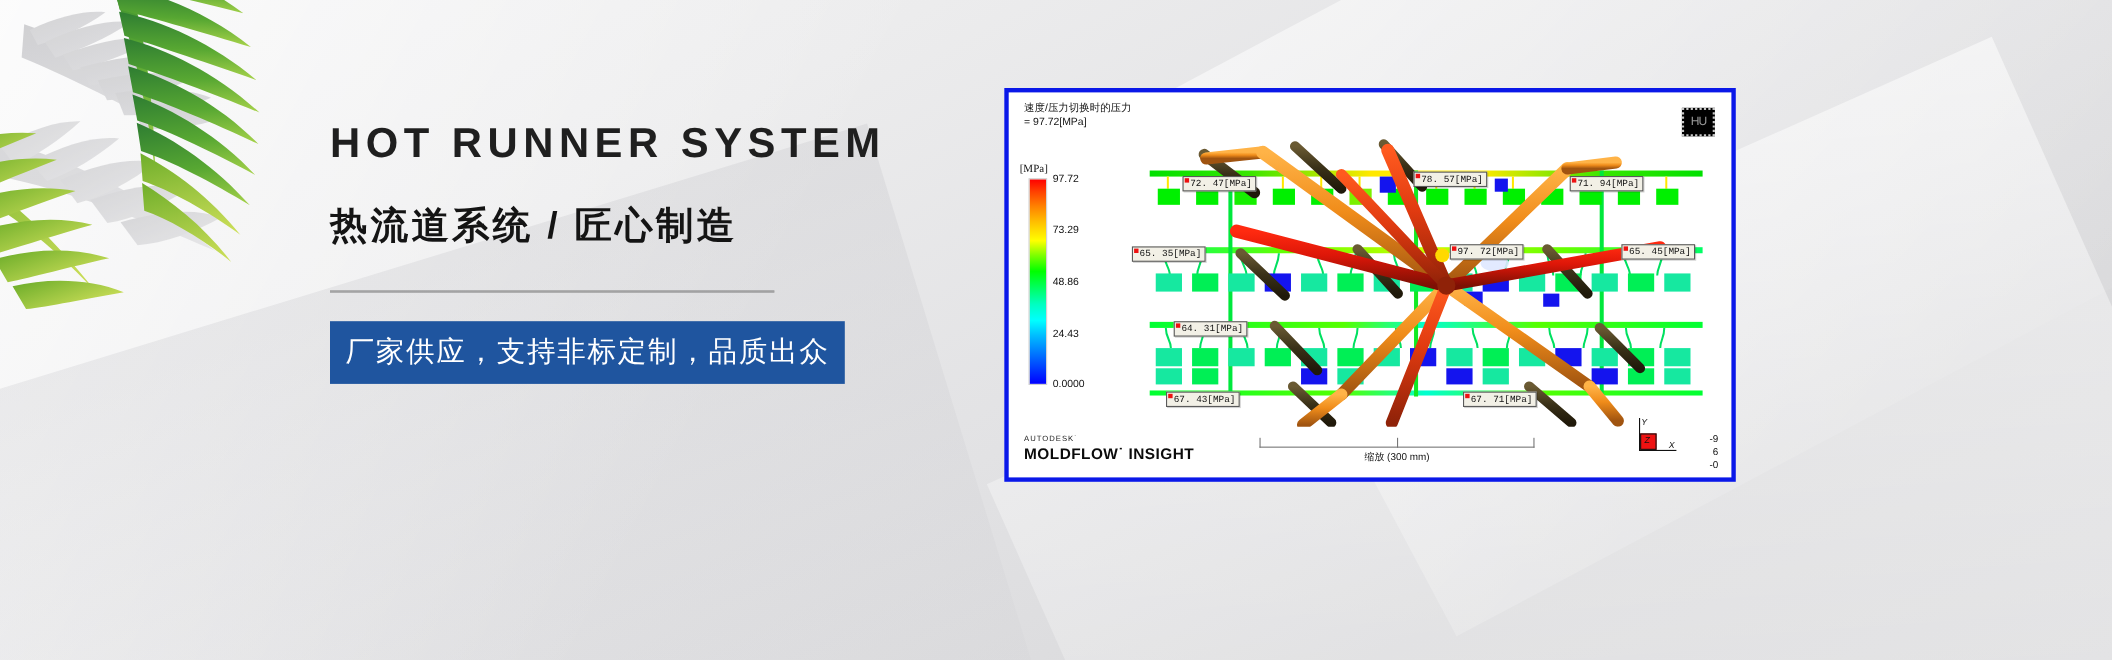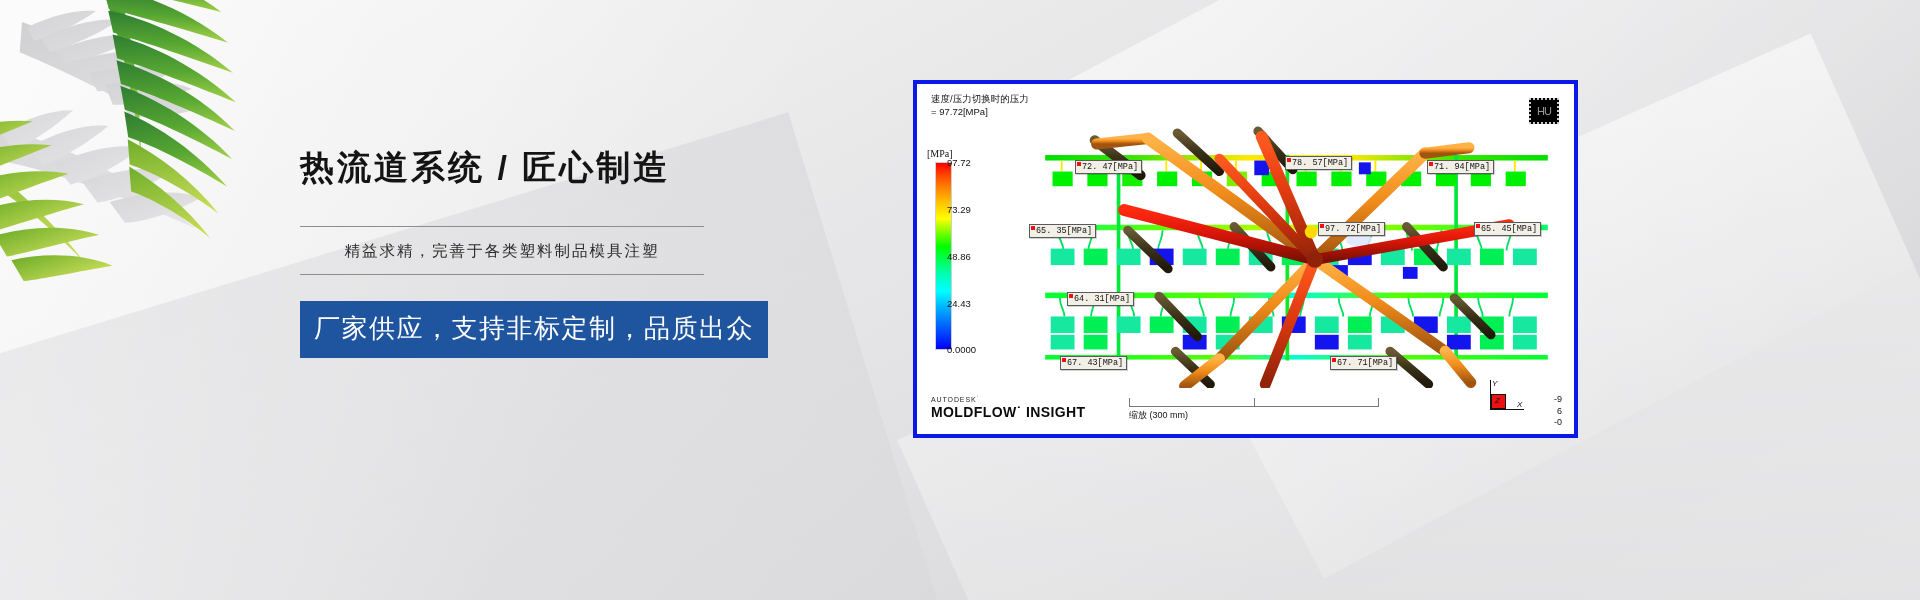--- a/index.html
+++ b/index.html
@@ -70,28 +70,28 @@
   #legend-body { position: relative; height: 188px; }
   #legend-bar {
     position: absolute; left: 8px; top: 0; width: 17px; height: 188px;
     background: linear-gradient(to top,
         #0000ff 0%, #0040ff 8%, #0080ff 16%, #00c0ff 24%, #00ffff 31%,
         #00ffc0 39%, #00ff60 47%, #00ff00 55%, #80ff00 63%,
         #ffff00 70%, #ffc000 79%, #ff8000 87%, #ff4000 94%, #ff0000 100%);
     border: 1px solid #cfcfcf;
   }
   .legend-tick {
-    position: absolute; left: 20px; font-size: 9.5px; color: #111;
+    position: absolute; left: 30px; font-size: 9.5px; color: #111;
   }
   
   #brand { position: absolute; left: 14px; bottom: 14px; line-height: 1.15; }
   #brand-top { font-size: 7px; letter-spacing: .9px; color: #222; }
   #brand-bot { font-size: 14px; font-weight: 700; letter-spacing: .4px; color: #0b0b0b; }
   
-  #scalebar { position: absolute; left: 212px; bottom: 12px; width: 250px; text-align: left; }
+  #scalebar { position: absolute; left: 228px; bottom: 12px; width: 250px; text-align: center; }
   #scalebar-ticks { position: relative; height: 9px; }
   #scalebar-ticks .line { position:absolute; left:0; right:0; top:8px; height:1px; background:#777; }
   #scalebar-ticks i { position:absolute; top:0; width:1px; height:9px; background:#777; }
   #scalebar-label { font-size: 9px; color: #111; margin-top: 2px; }
   
   #watermark {
     position: absolute; right: 15px; top: 14px; width: 30px; height: 26px;
     border: 2px dotted #c8c8c8; background: #000000;
     display:flex; align-items:center; justify-content:center;
     font-size: 11px; color: #9a9a9a; letter-spacing: -1px;
@@ -201,23 +201,23 @@
           <path d="M26 54 C 60 44 100 42 134 52 C 98 60 62 70 36 76 Z"></path>
           <path d="M40 80 C 74 72 114 72 146 84 C 110 90 74 98 50 102 Z"></path>
           <path d="M54 106 C 88 100 126 102 158 116 C 122 120 86 126 64 128 Z"></path>
           <path d="M68 132 C 100 128 138 132 168 148 C 134 150 98 154 78 154 Z"></path>
         </g>
       </g>
     </svg>
   </div>
 
   <div id="copy">
+    <div class="headline-en">HOT RUNNER SYSTEM</div>
     <div class="headline-cn">热流道系统 / 匠心制造</div>
     <div class="rule rule-top"></div>
-    <div class="subline">精益求精，完善于各类塑料制品模具注塑</div>
     <div class="rule rule-bot"></div>
     <div id="cta" style="background: rgb(31, 85, 159);">厂家供应，支持非标定制，品质出众</div>
   </div>
 
   <div id="figure" style="border-color: rgb(10, 24, 232);">
     <div id="fig-inner">
 
       <div id="fig-title">速度/压力切换时的压力
  = 97.72[MPa]</div>
 

